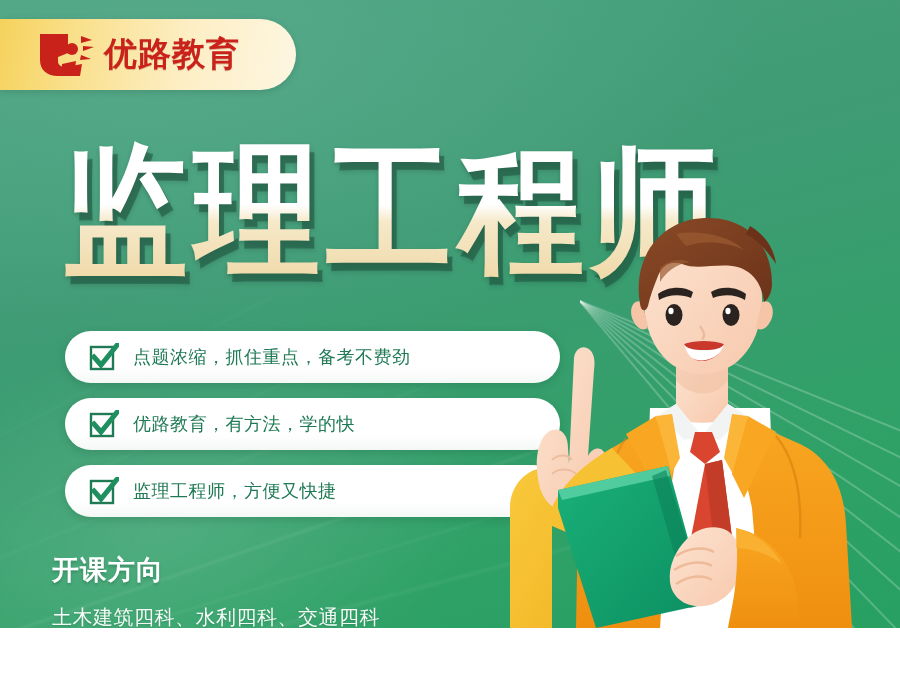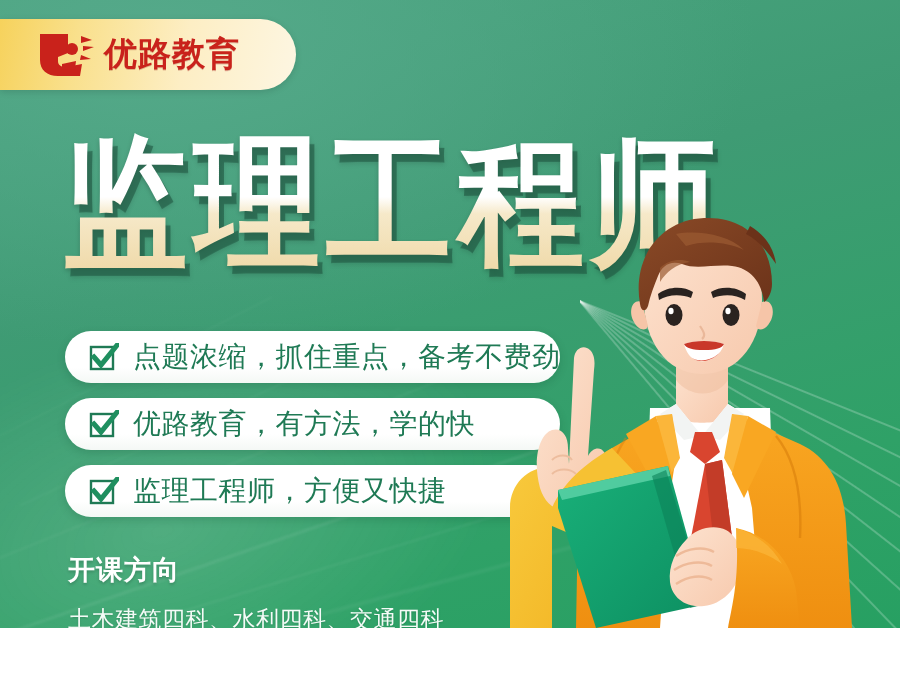--- a/index.html
+++ b/index.html
@@ -61,21 +61,21 @@
   }
   .logo-text{
     margin-left:8px;font-size:33px;font-weight:700;letter-spacing:1px;
     color:#c9221b;
     font-family:"Liberation Sans","DejaVu Sans",sans-serif;
     text-shadow:0 1px 0 rgba(140,20,15,.25);
   }
 
   
   .title-wrap{
-    position:absolute;left:62px;top:132px;width:790px;height:150px;text-align:center;
+    position:absolute;left:62px;top:140px;width:790px;height:150px;text-align:center;
   }
   .title{
     position:absolute;left:0;top:0;white-space:nowrap;
     font-size:126px;font-weight:700;line-height:1;
     letter-spacing:6px;
     font-family:"DejaVu Sans","Liberation Sans",sans-serif;
     background:linear-gradient(180deg,#ffffff 0%,#ffffff 46%,#f6e9c9 58%,#efd9a8 100%);
     -webkit-background-clip:text;background-clip:text;color:transparent;
     -webkit-text-fill-color:transparent;
     filter:drop-shadow(5px 7px 0 rgba(28,78,58,.55)) drop-shadow(0 2px 2px rgba(0,0,0,.2));
@@ -86,34 +86,34 @@
   .features{position:absolute;left:65px;top:331px;width:495px;}
   .feature{
     position:relative;height:52px;margin-bottom:15px;
     background:linear-gradient(180deg,#ffffff 0%,#ffffff 70%,#f4f8f5 100%);
     border-radius:26px;
     box-shadow:0 3px 8px rgba(12,60,40,.18);
     display:flex;align-items:center;
   }
   .chk{margin-left:24px;flex:0 0 auto;width:30px;height:28px;display:block;}
   .feature-text{
-    margin-left:14px;font-size:28px;color:#1f7a55;letter-spacing:.5px;
+    margin-left:14px;font-size:18px;color:#1f7a55;letter-spacing:.5px;
     font-family:"DejaVu Sans","Liberation Sans",sans-serif;
     white-space:nowrap;
   }
 
   
-  .bottom{position:absolute;left:68px;top:552px;}
+  .bottom{position:absolute;left:52px;top:552px;}
   .bottom-title{
     font-size:27px;font-weight:700;color:#ffffff;letter-spacing:1px;
     font-family:"DejaVu Sans","Liberation Sans",sans-serif;
     text-shadow:0 2px 3px rgba(0,0,0,.18);
   }
   .bottom-sub{
-    margin-top:16px;font-size:23px;color:#f4fbf7;letter-spacing:.5px;
+    margin-top:16px;font-size:20px;color:#f4fbf7;letter-spacing:.5px;
     font-family:Liberation Serif, serif;
     text-shadow:0 1px 2px rgba(0,0,0,.14);
   }
 
   
   .character{
     position:absolute;right:0;bottom:0;width:400px;height:420px;
   }
   .character svg{display:block;width:100%;height:100%;}
 </style>

